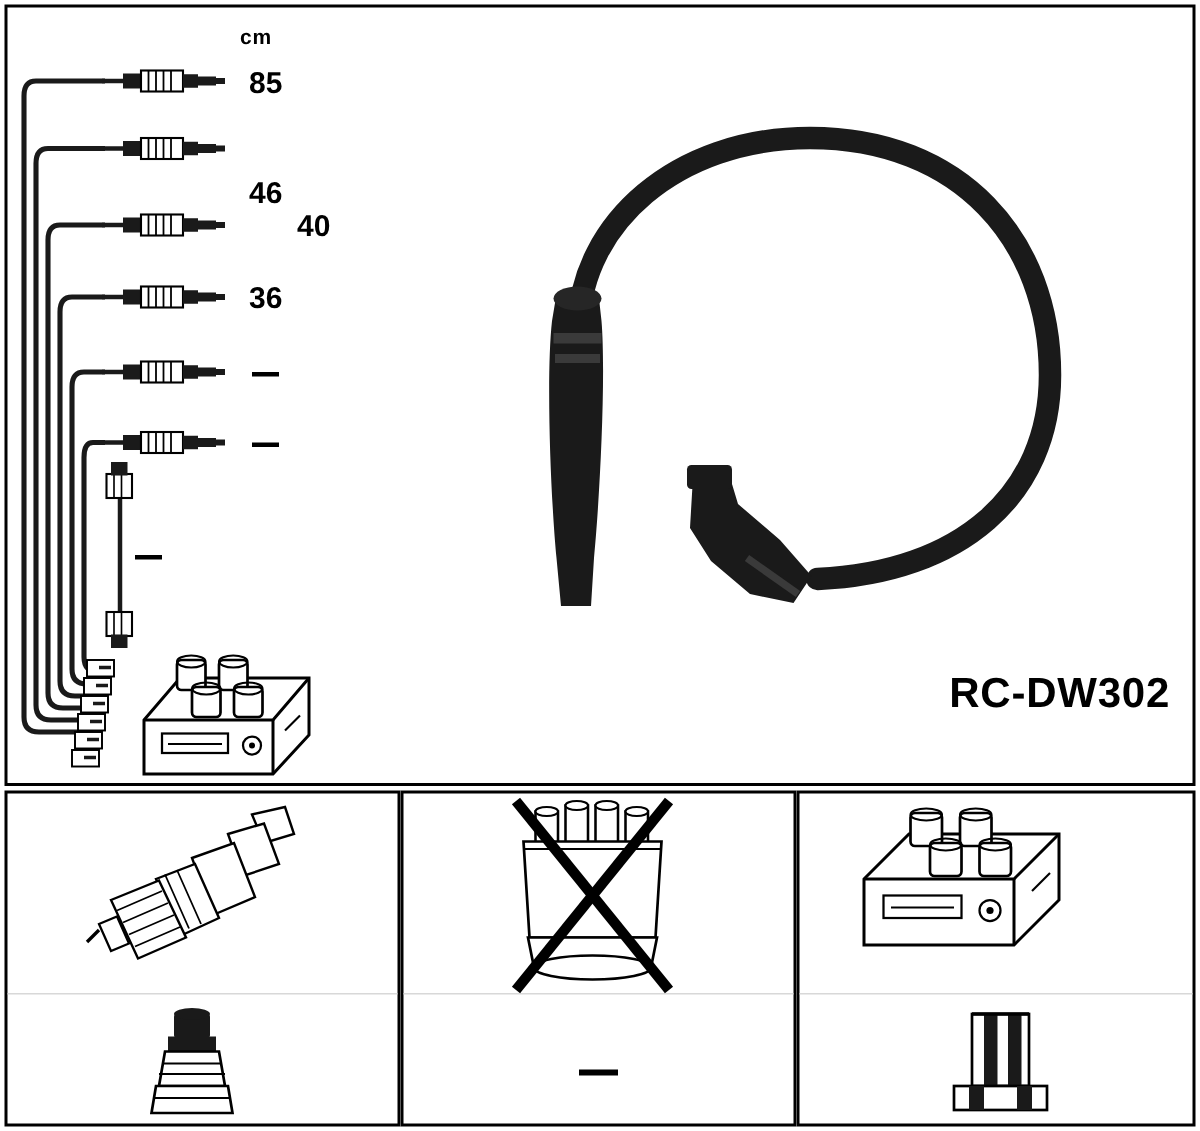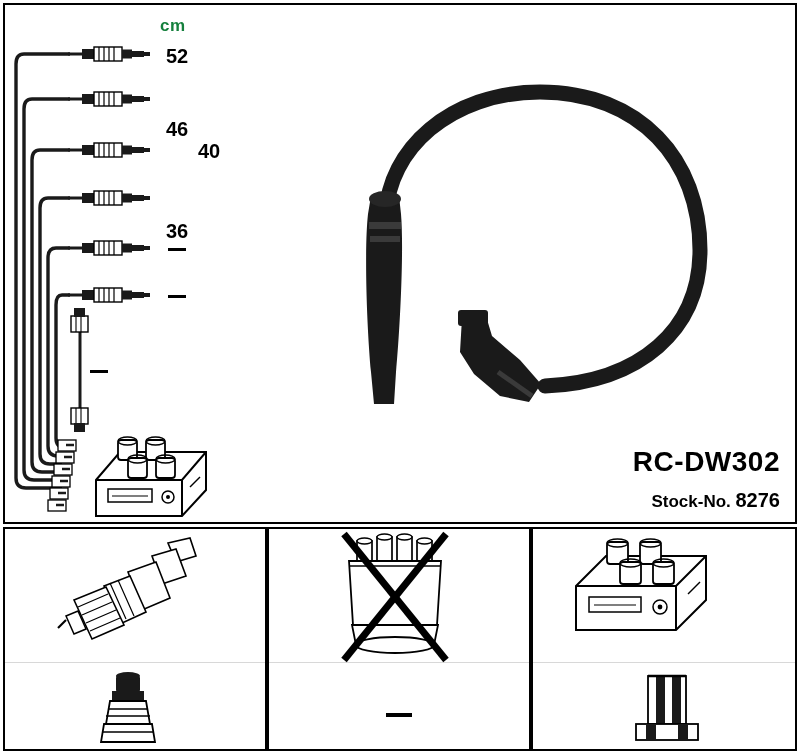--- a/index.html
+++ b/index.html
@@ -51,23 +51,23 @@
   .cell-divider {
     position: absolute;
     height: 1px;
     background: #d8d8d8;
   }
   
   .cm-label {
     position: absolute;
     left: 160px;
     top: 16px;
-    font-size: 17px;
+    font-size: 14px;
     font-weight: bold;
-    color: #15803d;
+    color: #000000;
     letter-spacing: 0.5px;
   }
   .len-label {
     position: absolute;
     left: 166px;
     width: 40px;
     font-size: 20px;
     font-weight: bold;
     color: #000000;
     text-align: left;
@@ -124,32 +124,31 @@
   <div class="panel" id="cell-plug"></div>
   <div class="panel" id="cell-cap"></div>
   <div class="panel" id="cell-coil"></div>
 
   <div class="cell-divider" style="left:5px; top:662px; width:260px;"></div>
   <div class="cell-divider" style="left:269px; top:662px; width:260px;"></div>
   <div class="cell-divider" style="left:533px; top:662px; width:262px;"></div>
 
   <div class="cm-label">cm</div>
 
-  <div class="len-label" style="top:45px;">52</div>
+  <div class="len-label" style="top:45px;">85</div>
   <div class="len-label" style="top:90px;margin-top:28px;">46</div>
   <div class="len-label" style="top:140px;margin-left:32px;">40</div>
-  <div class="len-label" style="top:188px;margin-top:32px;">36</div>
+  <div class="len-label" style="top:188px;">36</div>
 
   <div class="dash" style="left:168px; top:248px;"></div>
   <div class="dash" style="left:168px; top:295px;"></div>
   <div class="dash" style="left:90px;  top:370px;"></div>
   <div class="dash" style="left:386px; top:713px; width:26px; height:4px;"></div>
 
   <div id="part-number">RC-DW302</div>
-  <div id="stock-number"><span>Stock-No.</span> <span class="stock-value">8276</span></div>
 
   <svg class="svg-layer" viewBox="0 0 800 754" xmlns="http://www.w3.org/2000/svg">
     <defs>
       <g id="connector">
 
         <rect x="0" y="6.5" width="14" height="3" fill="#1a1a1a"></rect>
 
         <rect x="14" y="3" width="12" height="10" fill="#1a1a1a"></rect>
 
         <rect x="26" y="1" width="28" height="14" fill="#ffffff" stroke="#000000" stroke-width="1.4"></rect>

